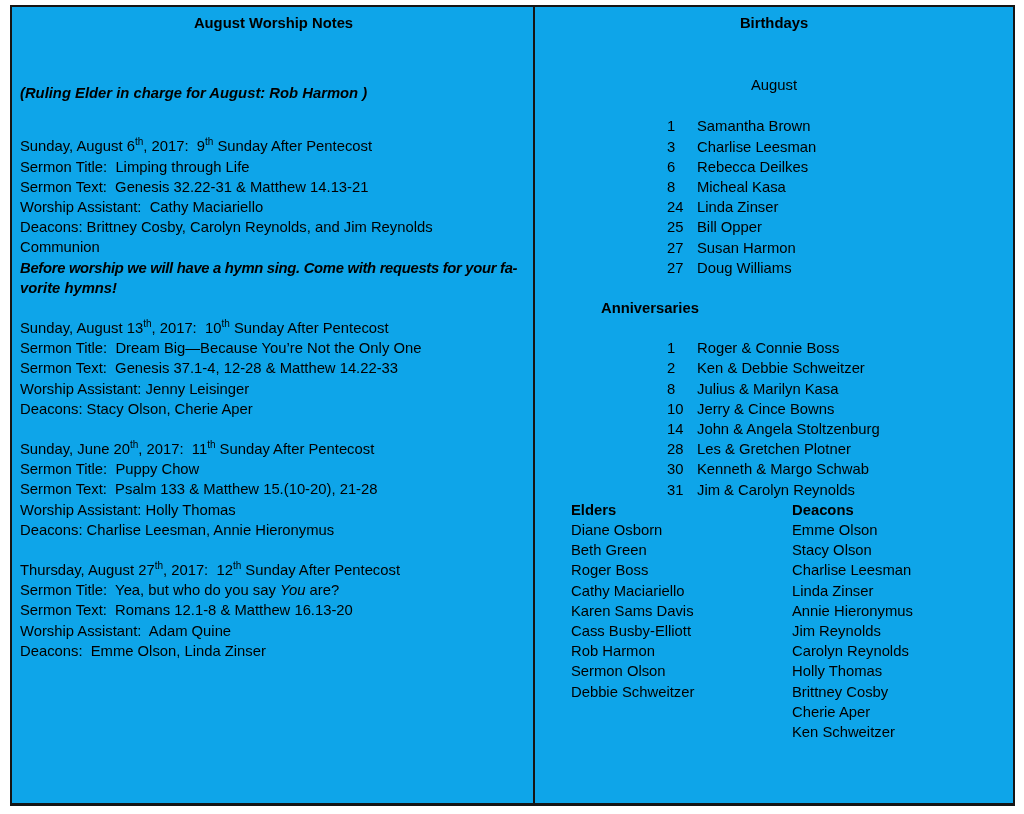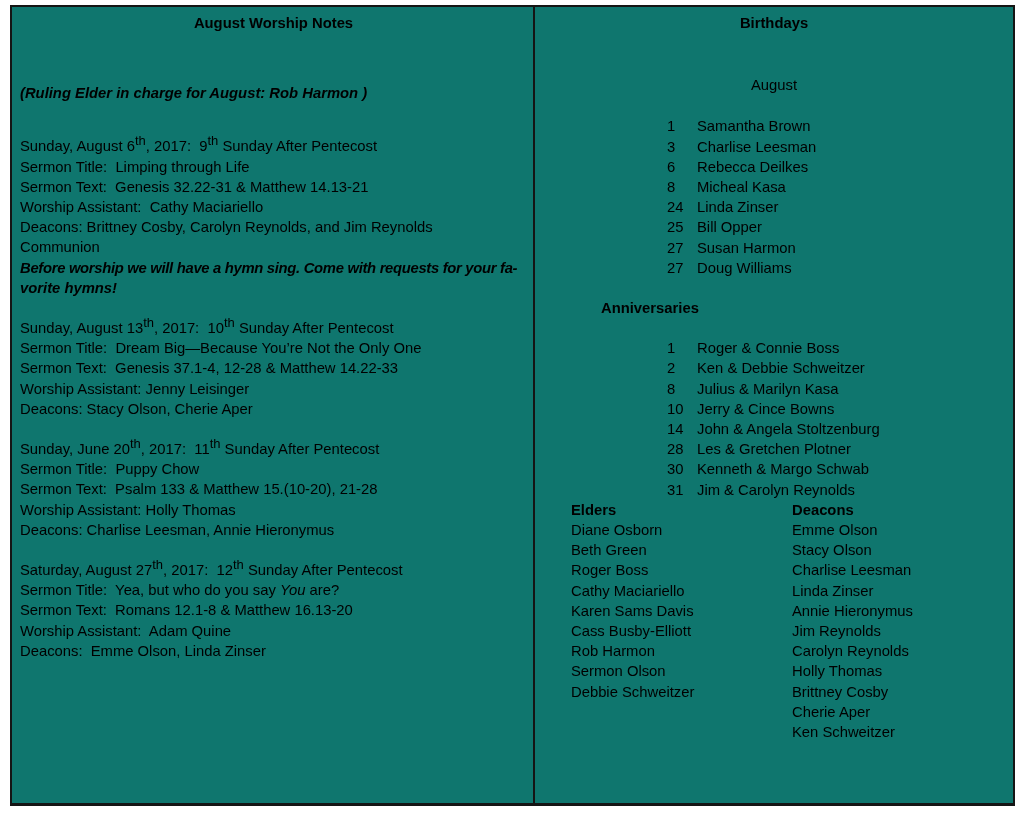--- a/index.html
+++ b/index.html
@@ -3,34 +3,34 @@
 <meta charset="utf-8">
 <style>
   html,body{margin:0;padding:0;}
   body{
     width:1024px;height:814px;position:relative;background:#ffffff;
     font-family:"Liberation Sans","DejaVu Sans",sans-serif;
     font-size:14.8px;line-height:20.2px;color:#000;
   }
   .sheet{
     position:absolute;left:10px;top:5px;width:1005px;height:801px;
-    box-sizing:border-box;background:#0f766e;
+    box-sizing:border-box;background:#0ea5e9;
     border:2px solid #151515;border-bottom-width:3px;
     display:flex;
   }
   .cell{box-sizing:border-box;}
   .cell-left{width:523px;border-right:2px solid #151515;padding:6px 6px 0 8px;}
   .cell-right{flex:1;padding:6px 0 0 0;}
 
   .line{white-space:pre;line-height:20.2px;}
   .doc-title{text-align:center;font-weight:bold;margin-bottom:50px;line-height:20.2px;}
   .ruling{font-weight:bold;font-style:italic;margin-bottom:33px;white-space:pre;line-height:20.2px;}
   .service{margin-bottom:20px;}
   .tight{letter-spacing:-0.3px;}
-  sup{font-size:13px;line-height:0;vertical-align:super;letter-spacing:0;}
+  sup{font-size:10px;line-height:0;vertical-align:super;letter-spacing:0;}
 
   .r-title{text-align:center;font-weight:bold;line-height:20.2px;}
   .r-month{text-align:center;margin-top:42px;line-height:20.2px;}
   .list{margin-top:21px;}
   .list-anniv{margin-top:20px;}
   .row{display:flex;padding-left:132px;line-height:20.2px;white-space:pre;}
   .row .day{width:30px;flex:none;}
   .anniv-head{text-align:left;font-weight:bold;margin-top:20px;padding-left:66px;line-height:20.2px;}
   .officers{display:flex;padding-left:36px;}
   .officers .col-elders{width:221px;flex:none;}
@@ -68,21 +68,21 @@
 
     <div class="service">
       <div class="line"><span>Sunday, June 20</span><sup>th</sup><span>, 2017:  11</span><sup>th</sup><span> Sunday After Pentecost</span></div>
       <div class="line"><span>Sermon Title:  Puppy Chow</span></div>
       <div class="line"><span>Sermon Text:  Psalm 133 &amp; Matthew 15.(10-20), 21-28</span></div>
       <div class="line"><span>Worship Assistant: Holly Thomas</span></div>
       <div class="line"><span>Deacons: Charlise Leesman, Annie Hieronymus</span></div>
     </div>
 
     <div class="service">
-      <div class="line"><span>Saturday, August 27</span><sup>th</sup><span>, 2017:  12</span><sup>th</sup><span> Sunday After Pentecost</span></div>
+      <div class="line"><span>Thursday, August 27</span><sup>th</sup><span>, 2017:  12</span><sup>th</sup><span> Sunday After Pentecost</span></div>
       <div class="line"><span>Sermon Title:  Yea, but who do you say </span><span style="font-style: italic;">You</span><span> are?</span></div>
       <div class="line"><span>Sermon Text:  Romans 12.1-8 &amp; Matthew 16.13-20</span></div>
       <div class="line"><span>Worship Assistant:  Adam Quine</span></div>
       <div class="line"><span>Deacons:  Emme Olson, Linda Zinser</span></div>
     </div>
   </div>
 
   <div class="cell cell-right">
     <div class="r-title">Birthdays</div>
     <div class="r-month">August</div>

